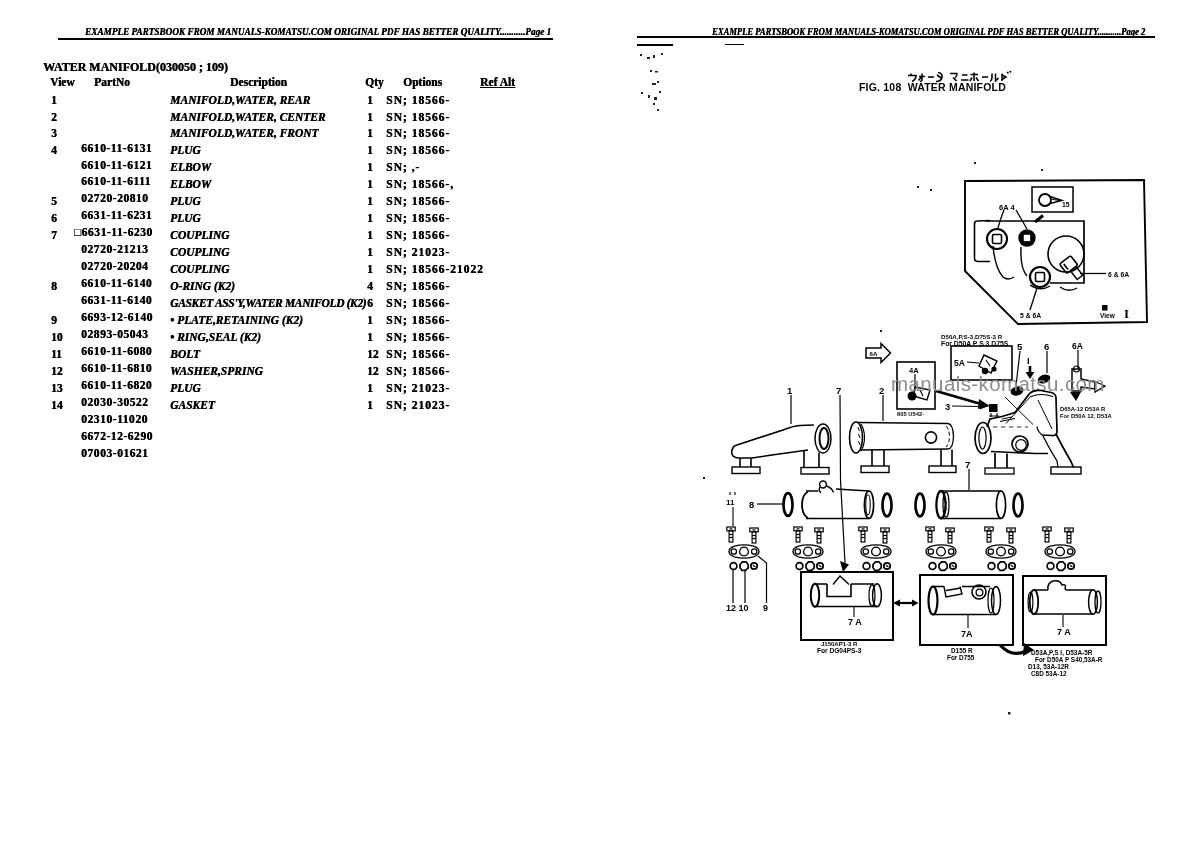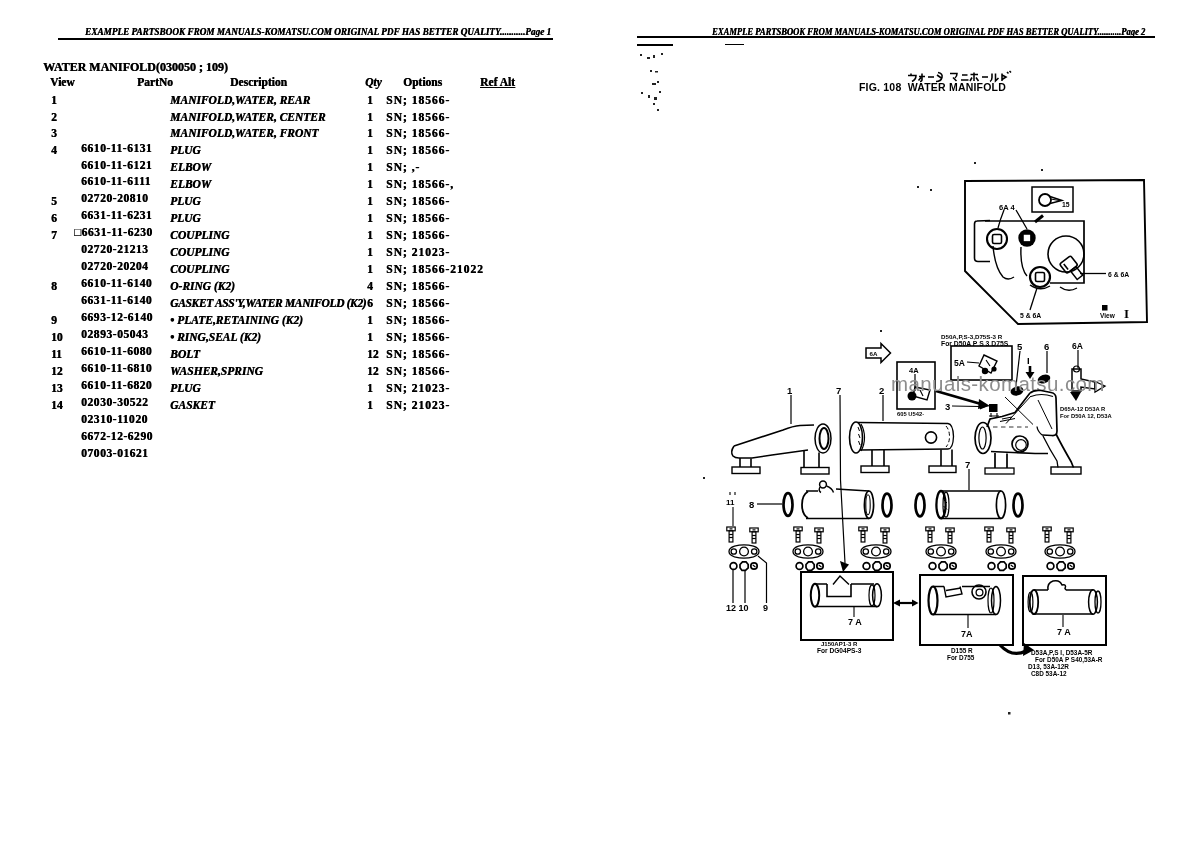--- a/index.html
+++ b/index.html
@@ -28,23 +28,23 @@
   <div class="uline" style="left:637px;top:36px;width:518px;"></div>
 
   <div class="uline" style="left:637px;top:44px;width:36px;height:1.6px;"></div>
 
   <div class="uline" style="left:725px;top:44px;width:19px;height:1.4px;"></div>
 
 
   <div class="tblhd" style="left:43px;top:60px;font-size:12px;">WATER MANIFOLD(030050 ; 109)</div>
 
   <div class="tblhd" style="left:50px;top:76px;">View</div>
-  <div class="tblhd" style="left:94px;top:76px;margin-left:43px;">PartNo</div>
+  <div class="tblhd" style="left:94px;top:76px;">PartNo</div>
   <div class="tblhd" style="left:230px;top:76px;">Description</div>
-  <div class="tblhd" style="left:365px;top:76px;font-style:italic;">Qty</div>
+  <div class="tblhd" style="left:365px;top:76px;">Qty</div>
   <div class="tblhd" style="left:403px;top:76px;">Options</div>
   <div class="tblhd" style="left:480px;top:76px;text-decoration:underline;">Ref Alt</div>
 
     <div class="row" style="top:93.5px">
       <span class="ci">1</span>
       <span class="cp" style="left:81px">6610-11-6131</span>
       <span class="cd" style="letter-spacing:0px">MANIFOLD,WATER, REAR</span>
       <span class="cq">1</span>
       <span class="co">SN; 18566-</span>
     </div>

